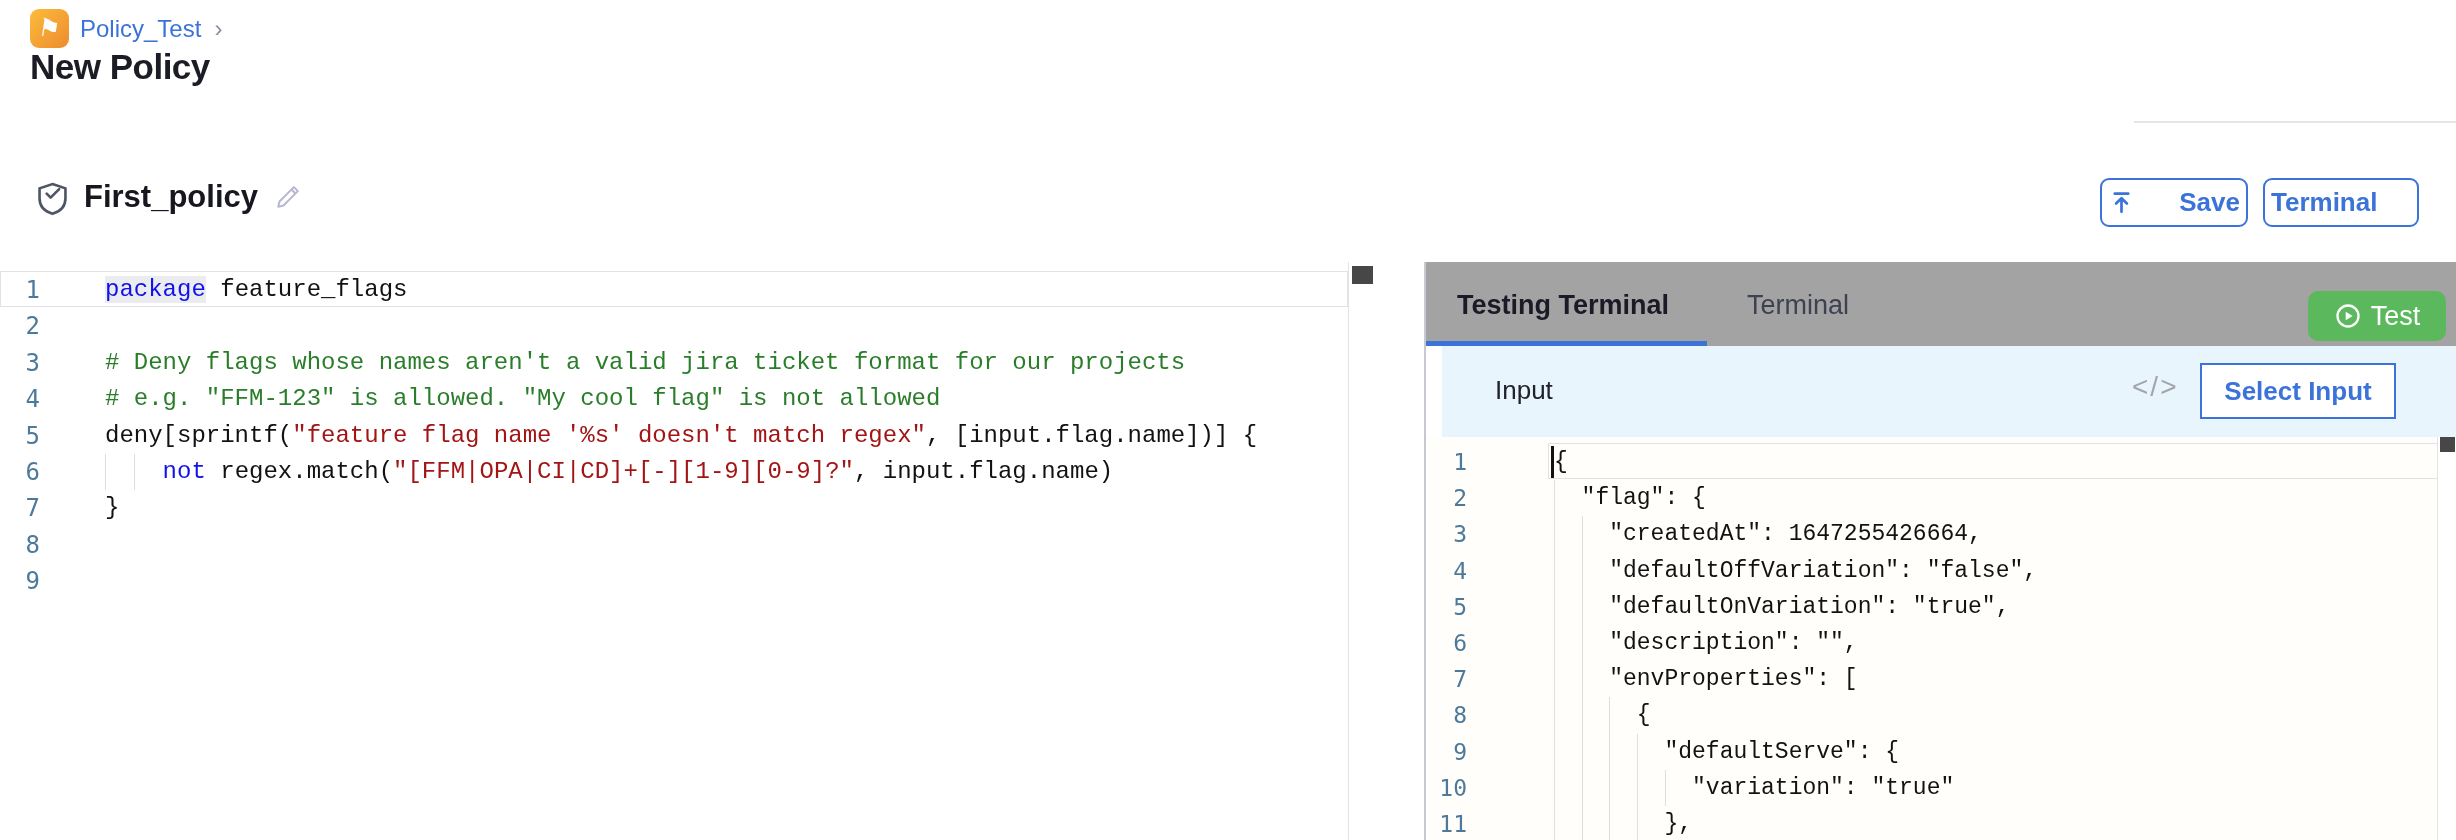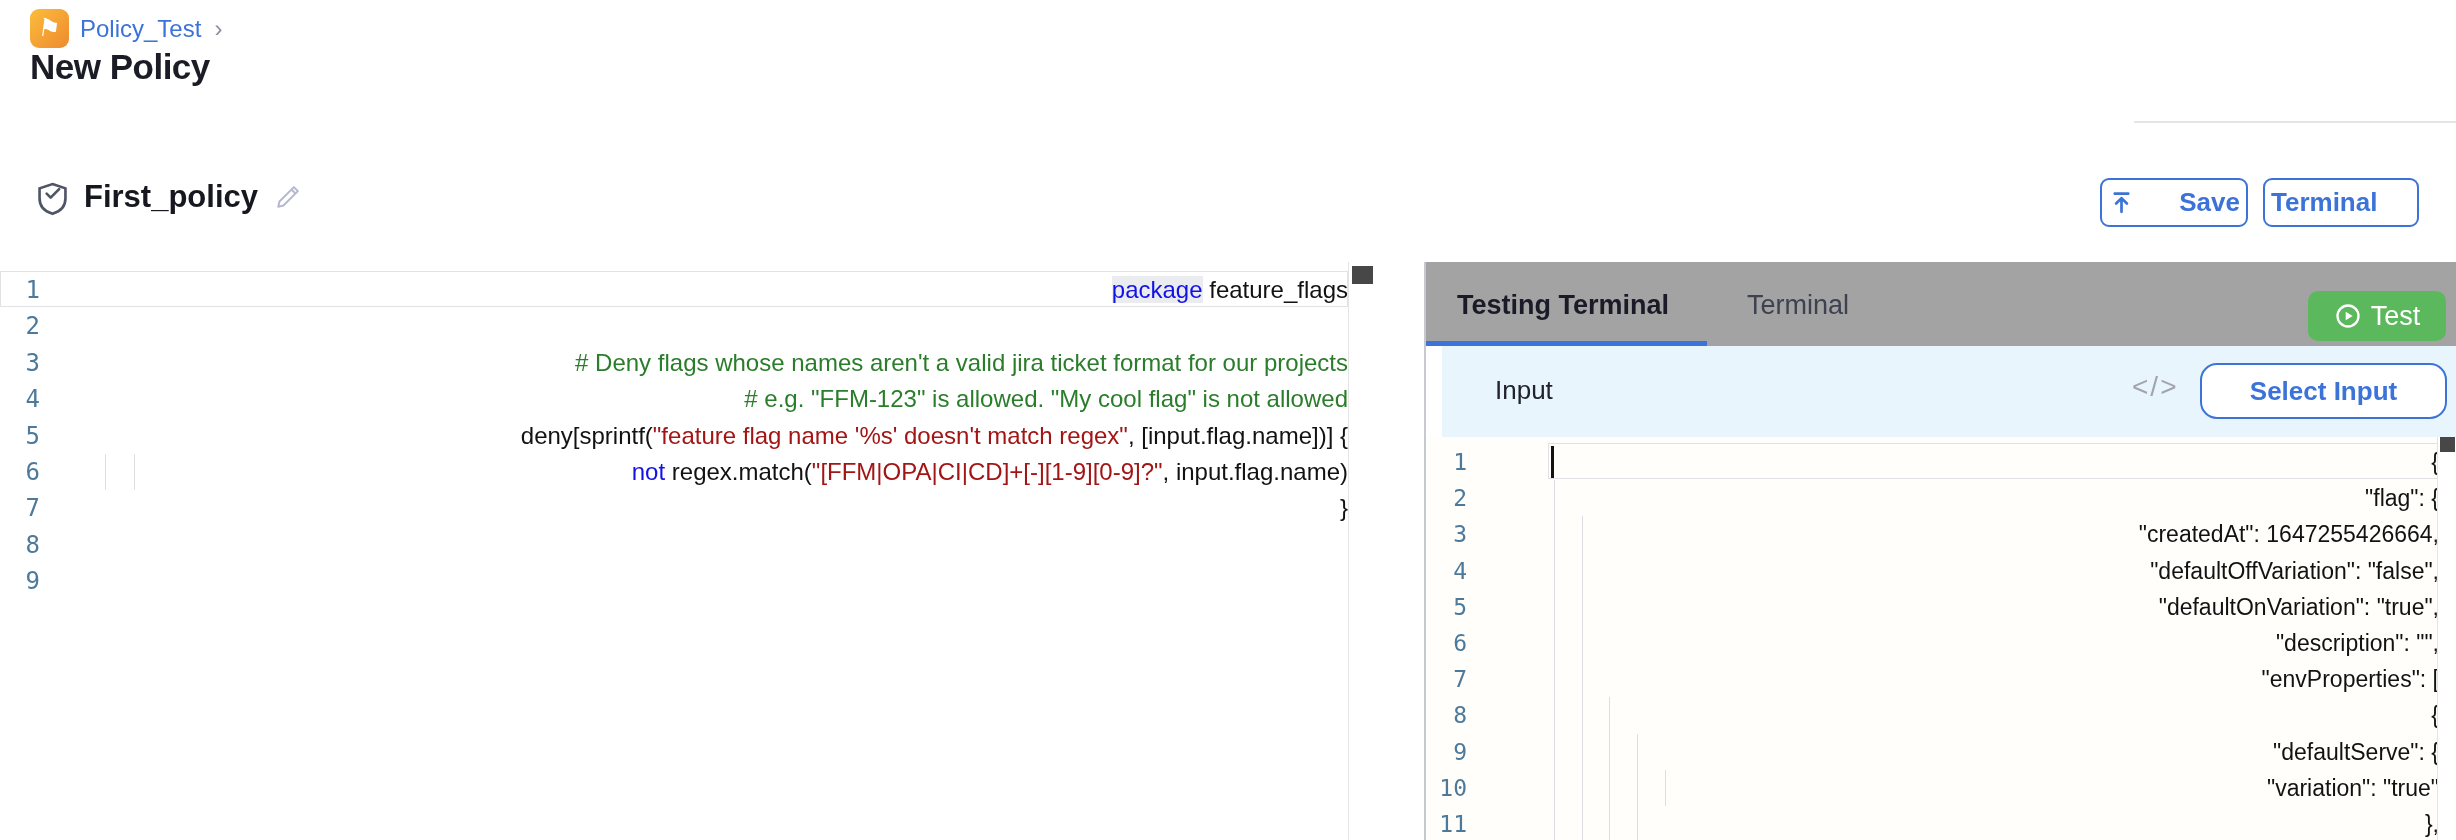--- a/index.html
+++ b/index.html
@@ -32,21 +32,21 @@
                font-size:26px;font-weight:600;font-family:"Liberation Sans",sans-serif;
                display:flex;align-items:center;justify-content:center;gap:10px;cursor:pointer;}
   .save-btn{left:2100px;width:148px;}
   .discard-btn{left:2263px;width:156px;}
 
   
   .code-row{position:relative;display:flex;align-items:flex-start;}
   .gutter{flex:0 0 auto;text-align:right;color:#4d7a9b;
           font-family:"DejaVu Sans Mono","Liberation Mono",monospace;}
   .codeln{flex:1 1 auto;white-space:pre;color:#121212;
-          font-family:Liberation Sans, sans-serif;text-align:right;}
+          font-family:Liberation Mono, monospace;}
   .tok-keyword{color:#1212e8;}
   .tok-comment{color:#2a7d2a;}
   .tok-string{color:#a31515;}
   .tok-plain{color:#121212;}
   .tok-hl{background:#eaecef;}
   .indent-guide{position:absolute;top:0;bottom:0;width:1px;background:#dedee2;}
   .active-overlay{position:absolute;top:-1px;bottom:1px;box-sizing:border-box;
                   border:1.5px solid #e2e2e6;pointer-events:none;}
   .cursor{position:absolute;width:3px;background:#121212;}
 
@@ -70,22 +70,22 @@
   .tab-underline{position:absolute;left:0;top:79px;width:281px;height:5px;background:#3b73d9;}
   .test-btn{position:absolute;left:882px;top:29px;width:138px;height:50px;background:#5cb85c;
             border:none;border-radius:10px;color:#fff;font-size:27px;font-weight:400;
             font-family:"Liberation Sans",sans-serif;display:flex;align-items:center;
             justify-content:center;gap:9px;cursor:pointer;}
   .input-header{position:absolute;left:16px;top:84px;width:100%;height:91px;background:#e8f5fc;}
   .input-title{position:absolute;left:53px;top:29px;font-size:26px;color:#22222c;}
   .code-toggle{position:absolute;left:684px;top:24px;font-size:28px;color:#a3a3ab;
                background:none;border:none;cursor:pointer;
                font-family:"Liberation Sans",sans-serif;letter-spacing:2px;}
-  .select-input-btn{position:absolute;left:758px;top:17px;width:247px;height:56px;box-sizing:border-box;
-            background:#fff;border:2.5px solid #3b73d9;border-radius:17px;color:#3b73d9;
+  .select-input-btn{position:absolute;left:758px;top:17px;width:196px;height:56px;box-sizing:border-box;
+            background:#fff;border:2.5px solid #3b73d9;border-radius:0;color:#3b73d9;
             font-size:26px;font-weight:600;font-family:"Liberation Sans",sans-serif;cursor:pointer;}
   .input-editor{position:absolute;left:0;top:175px;width:1013px;height:403px;background:#fffefb;
                 padding-top:7px;box-sizing:border-box;overflow:hidden;cursor:text;}
   .input-editor .code-row{height:36.2px;font-size:23px;line-height:36.2px;}
   .input-editor .gutter{width:41px;}
   .input-editor .codeln{padding-left:87px;}
   .input-scroll{left:2437px;top:437px;width:19px;height:403px;}
   .input-scroll .thumb{left:2px;top:0px;width:15px;height:15px;}
 
   svg{display:block;}

